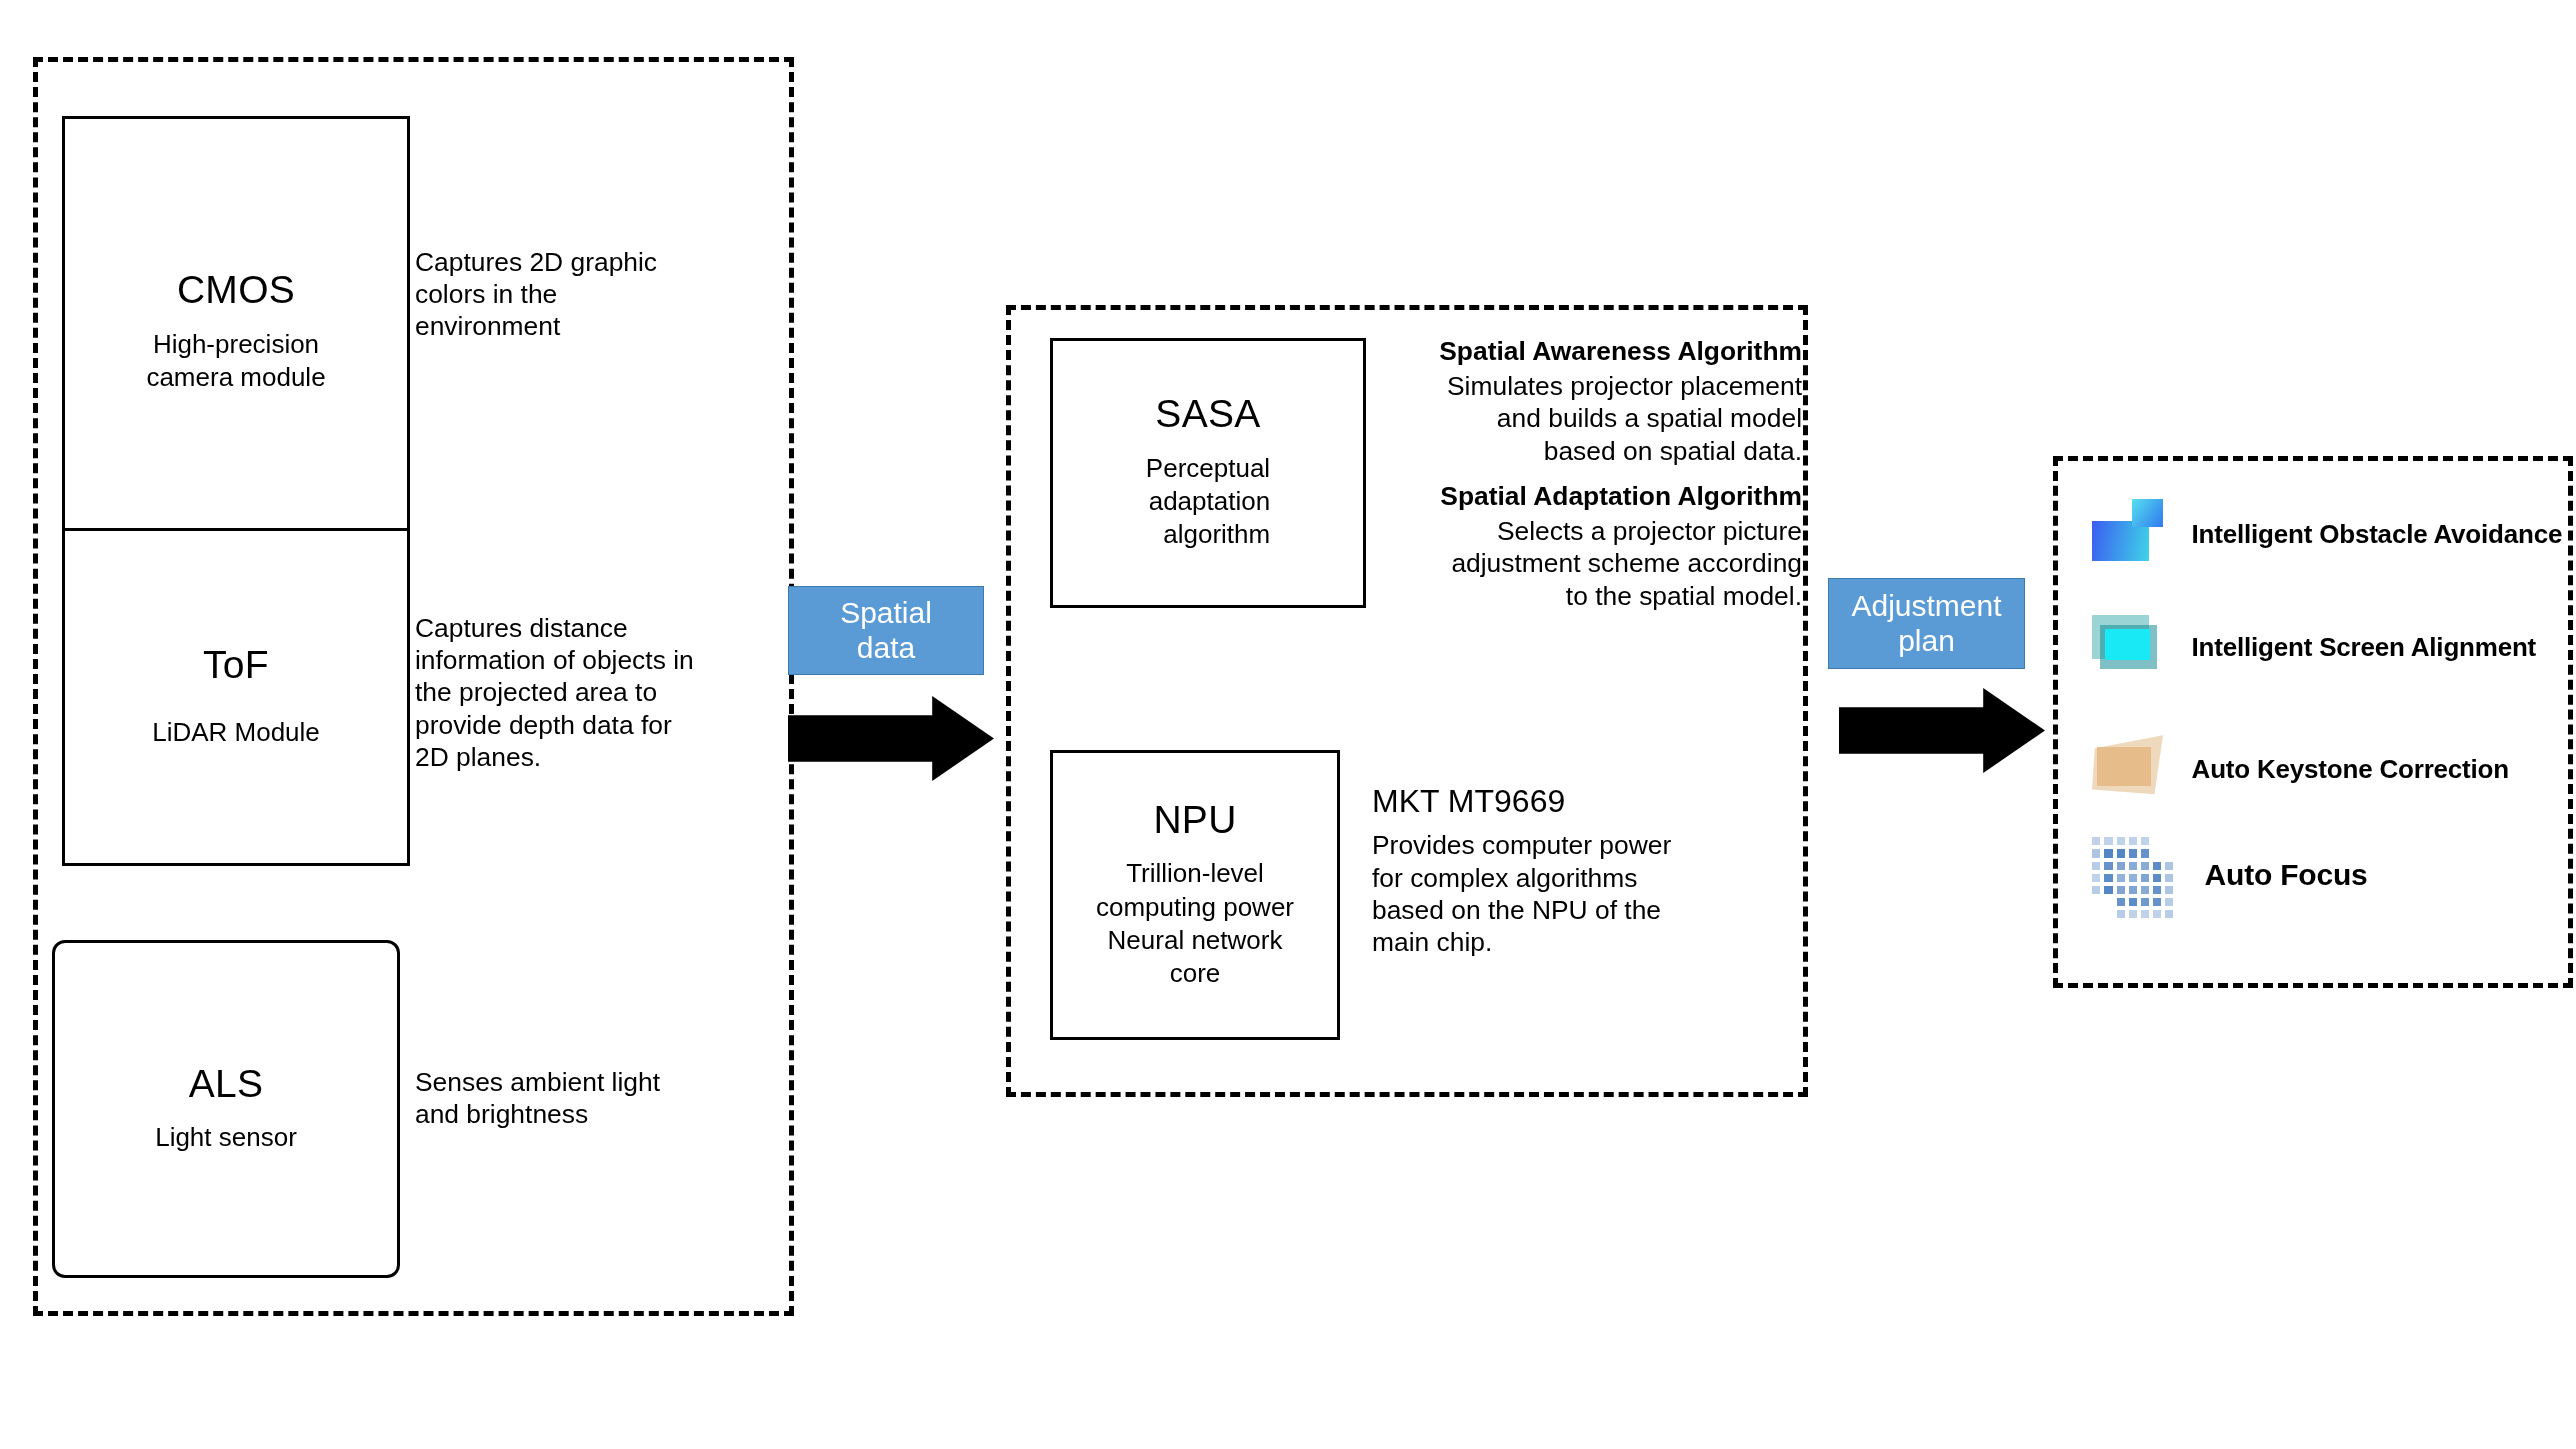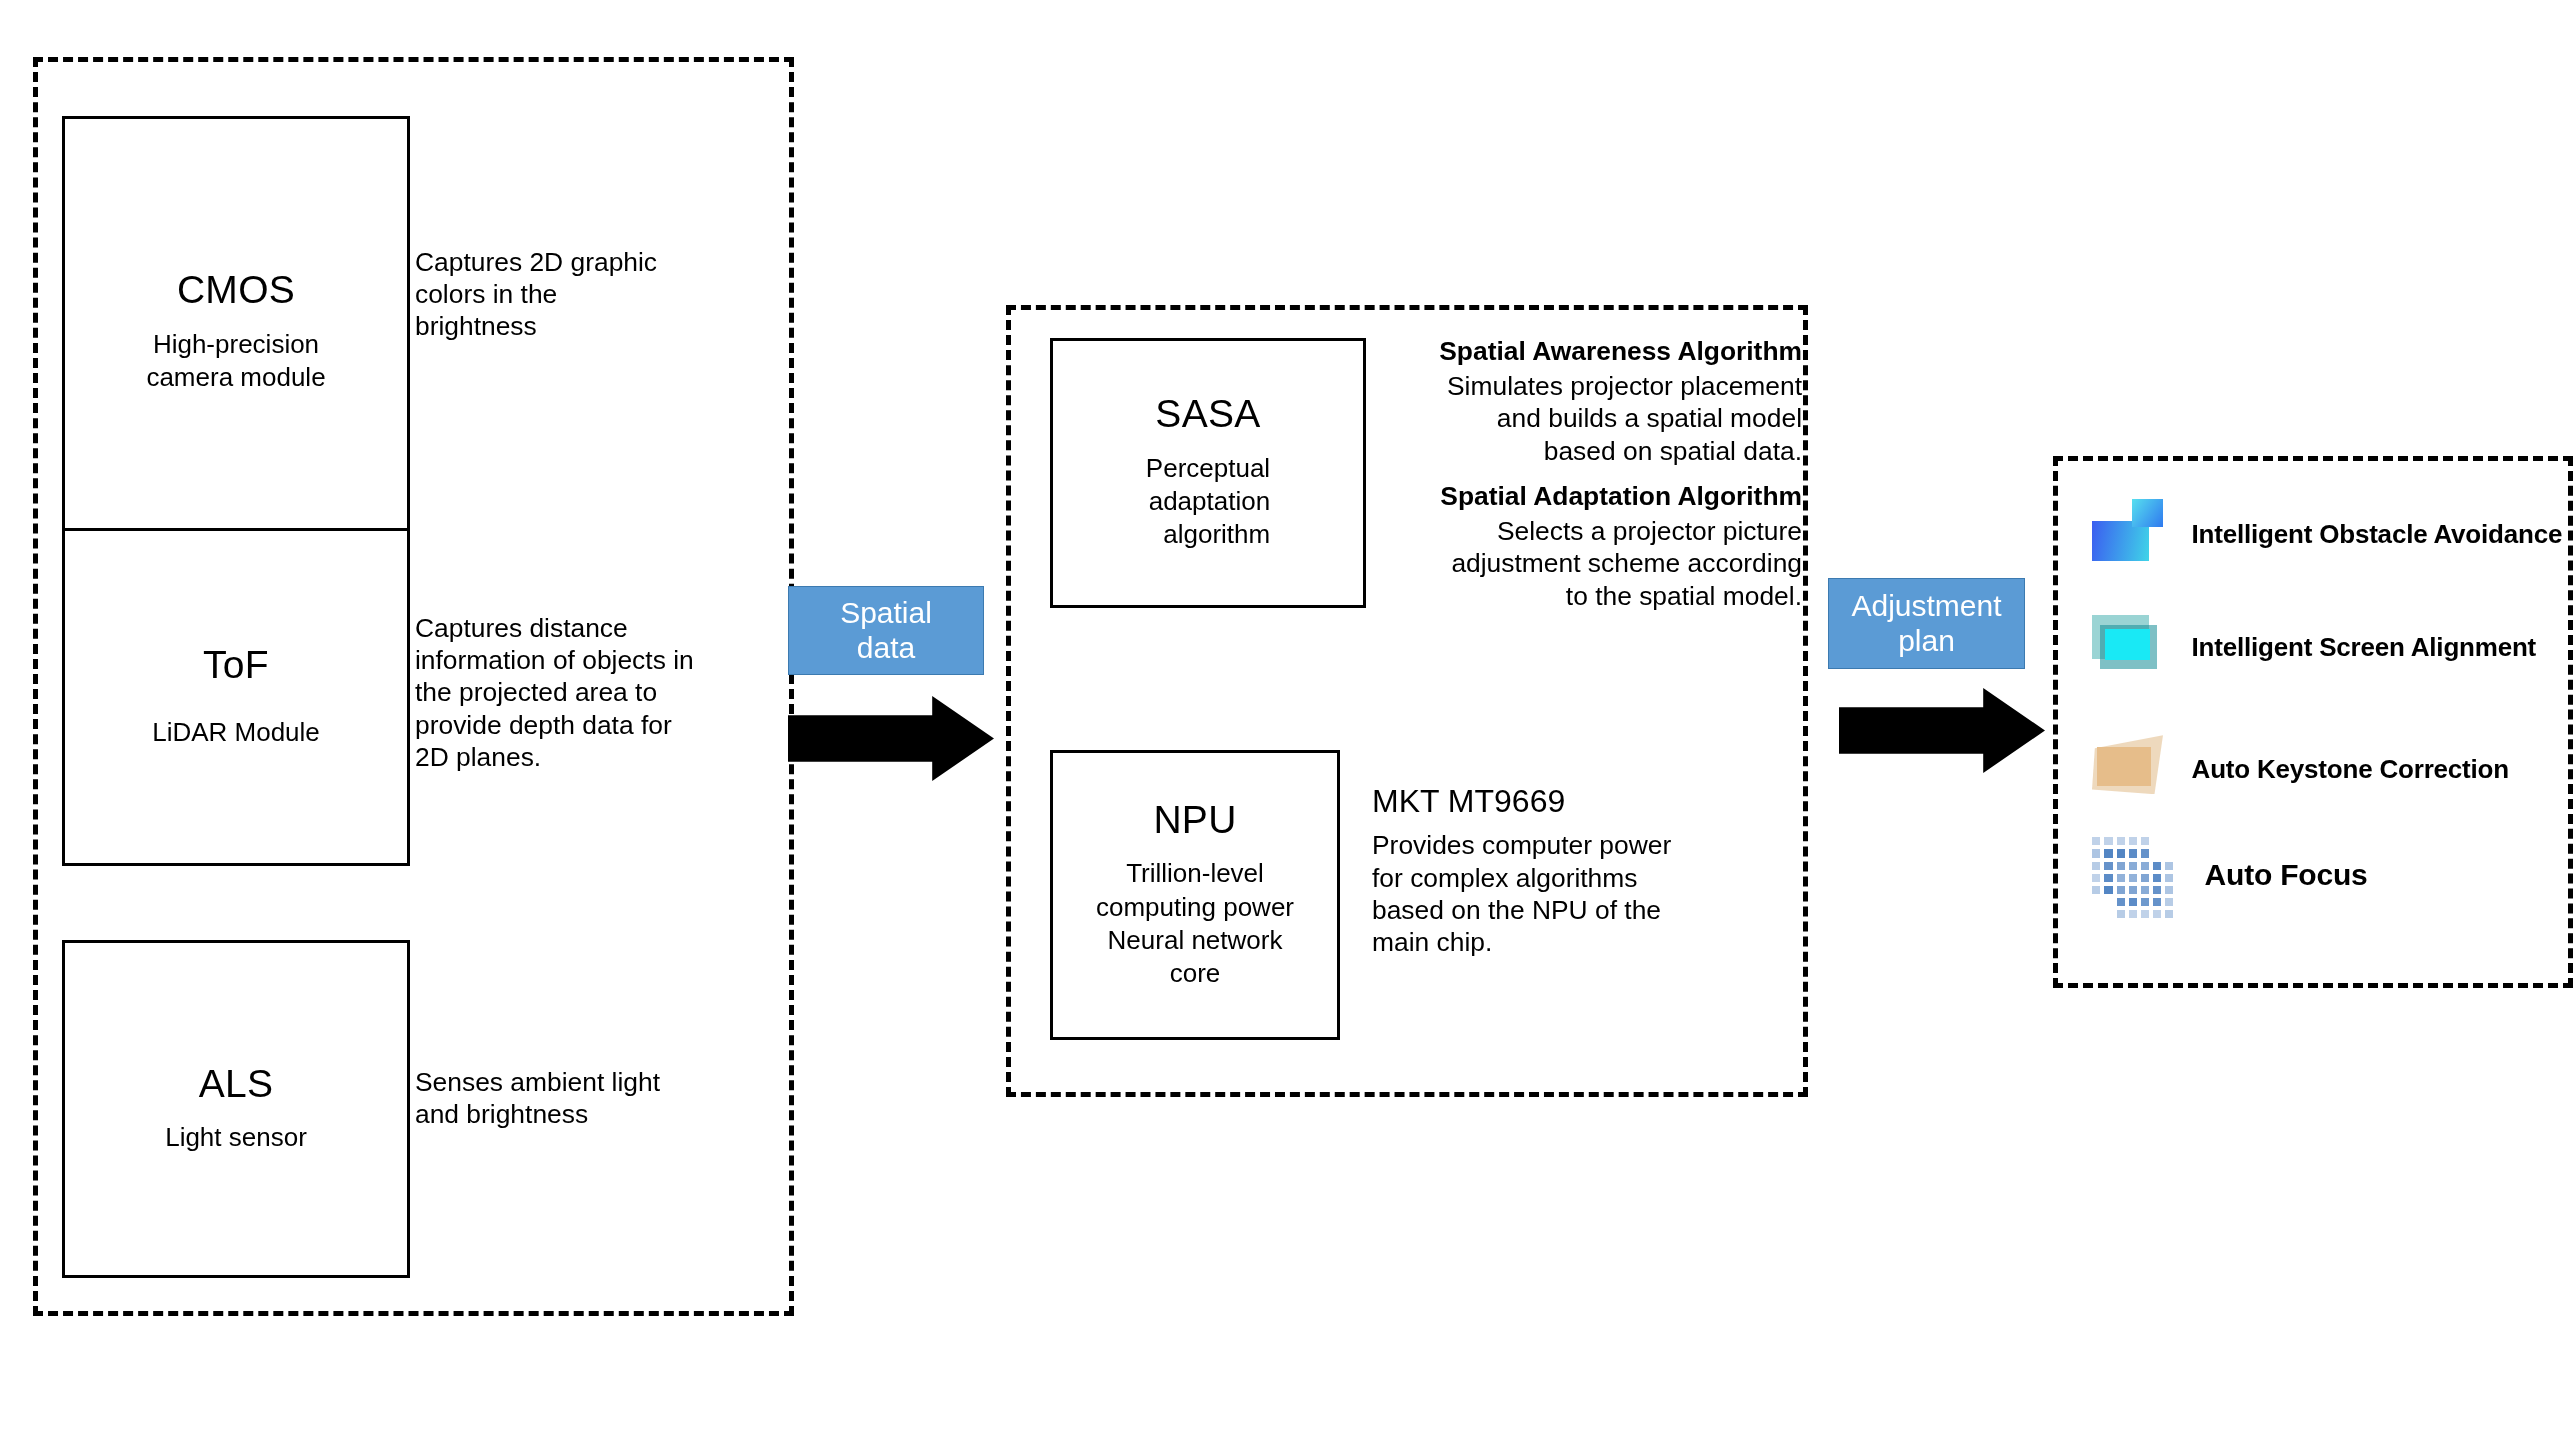--- a/index.html
+++ b/index.html
@@ -46,21 +46,21 @@
     letter-spacing: 0.3px;
     margin-bottom: 16.7px;
   }
   .box-sub {
     font-size: 26px;
     line-height: 1.28;
   }
 
   #box-cmos { left: 62px;  top: 116px;  width: 348px; height: 432px; }
   #box-tof  { left: 62px;  top: 528px;  width: 348px; height: 338px; gap: 13px; }
-  #box-als  { left: 62px;  top: 940px; width: 348px; height: 338px; }
+  #box-als  { left: 52px;  top: 940px; width: 348px; height: 338px; border-radius: 13px; }
 
   #box-sasa { left: 1050px; top: 338px;  width: 316px; height: 270px; text-align: right; }
   #box-npu  { left: 1050px; top: 750px; width: 290px; height: 290px; }
 
   
   .desc {
     position: absolute;
     font-size: 26.4px;
     line-height: 1.22;
     white-space: pre-line;
@@ -207,21 +207,21 @@
 
   <div class="dashed-group" id="group-sensors"></div>
 
   <div class="solid-box" id="box-cmos">
     <div class="box-title">CMOS</div>
     <div class="box-sub" style="white-space:pre-line">High-precision
 camera module</div>
   </div>
   <div class="desc" id="desc-cmos">Captures 2D graphic
 colors in the
-brightness</div>
+environment</div>
 
   <div class="solid-box" id="box-tof">
     <div class="box-title">ToF</div>
     <div class="box-sub" style="white-space:pre-line">LiDAR Module</div>
   </div>
   <div class="desc" id="desc-tof">Captures distance
 information of objects in
 the projected area to
 provide depth data for
 2D planes.</div>

